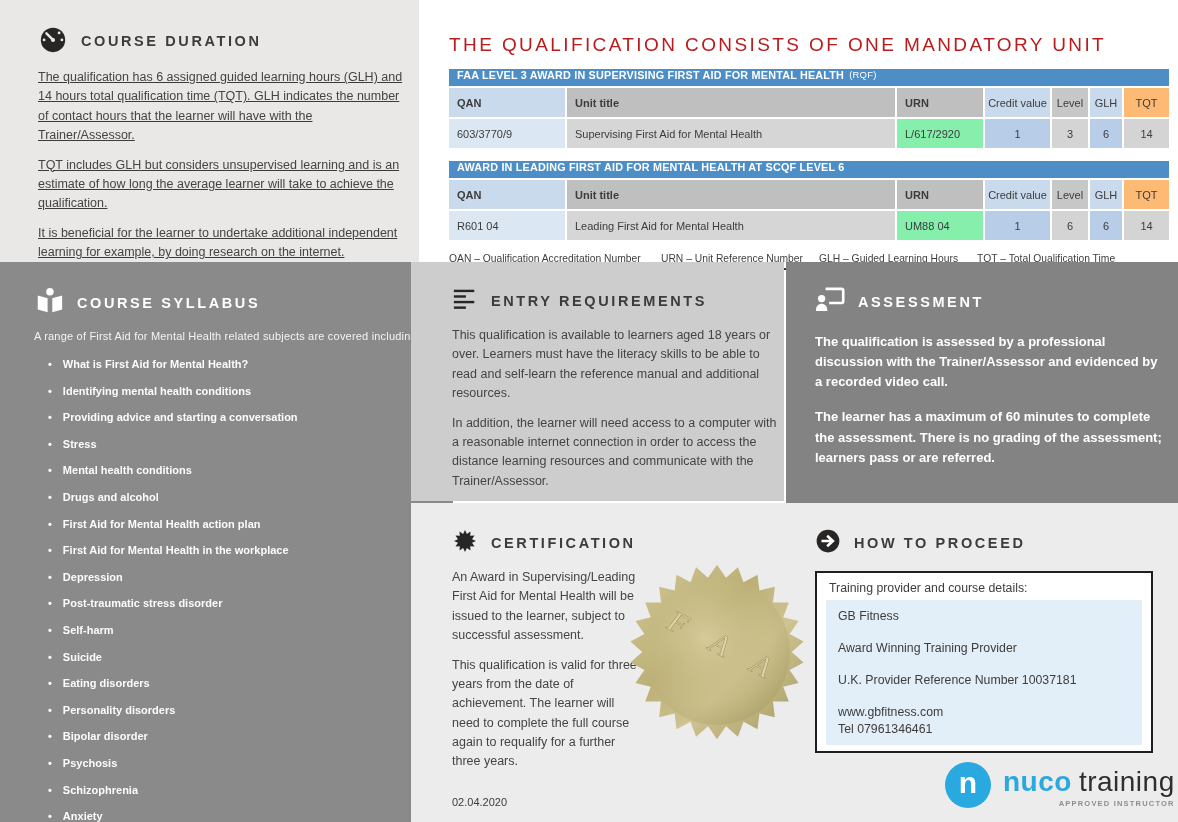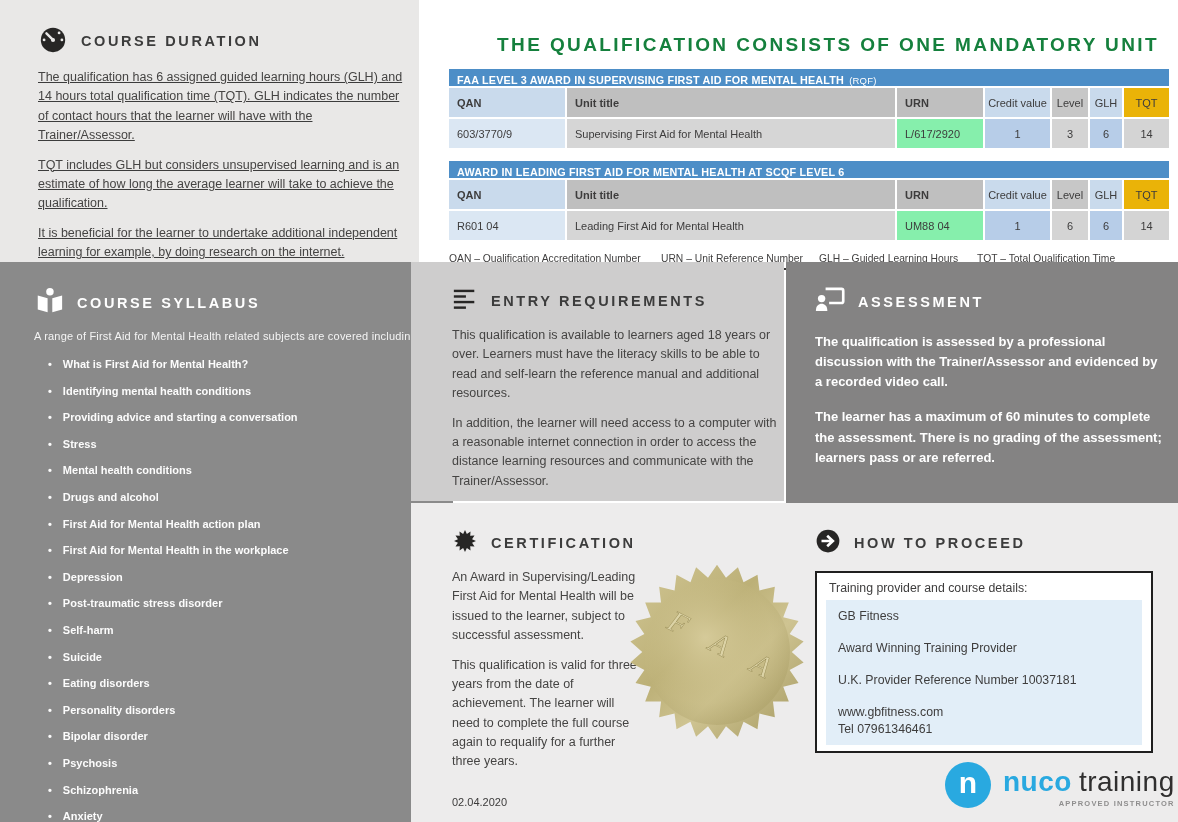--- a/index.html
+++ b/index.html
@@ -22,37 +22,37 @@
   .sec-head.on-dark .label { color:#ffffff; }
 
   .body-text p { font-size:12.5px; line-height:1.55; color:#454443; margin-top:10px; }
 
   
   .p-duration .inner { padding:24px 0 0 38px; }
   .p-duration .body-text { width:366px; margin-top:0;text-decoration:underline; }
 
   
   .quals { position:absolute; left:449px; top:34px; width:720px; }
-  .q-title { font-size:19px; letter-spacing:2.4px; color:#15803d; font-weight:700; white-space:nowrap;margin-left:48px; }
+  .q-title { font-size:19px; letter-spacing:2.4px; color:#b91c1c; font-weight:400; white-space:nowrap; }
   .tables { margin-top:13px; }
   .tbl { margin-bottom:13px; }
-  .tbl-title { height:17px; background:#4d8ec7; color:#fff; display:flex; align-items:flex-end;
+  .tbl-title { height:17px; background:#4d8ec7; color:#fff; display:flex; align-items:flex-start;
     padding:0 8px; font-size:10.8px; font-weight:700; letter-spacing:.2px; gap:5px; }
   .tbl-title .suffix { font-size:9.5px; font-weight:400; }
   .tbl-row { display:flex; margin-top:2px; }
   .cell { height:29px; font-size:11px; display:flex; align-items:center; color:#3d3c3c; margin-left:2px; }
   .cell:first-child { margin-left:0; }
   .c-qan{width:116px;} .c-unit{width:328px;} .c-urn{width:86px;}
   .c-credit{width:65px;justify-content:center;} .c-level{width:36px;justify-content:center;}
   .c-glh{width:32px;justify-content:center;} .c-tqt{width:45px;justify-content:center;}
   .c-qan,.c-unit,.c-urn { padding-left:8px; }
   .hdr .c-qan,.hdr .c-credit,.hdr .c-glh { background:#c9daec; }
   .hdr .c-unit,.hdr .c-urn { background:#bfbfbf; }
   .hdr .c-level { background:#c7c7c7; }
-  .hdr .c-tqt { background:#eab308; }
+  .hdr .c-tqt { background:#fdba74; }
   .hdr .c-qan,.hdr .c-unit,.hdr .c-urn { font-weight:700; }
   .dat .c-qan { background:#dbe7f3; }
   .dat .c-credit,.dat .c-glh { background:#b7cde8; }
   .dat .c-unit { background:#d6d6d6; }
   .dat .c-urn { background:#86efac; }
   .dat .c-level,.dat .c-tqt { background:#d4d4d4; }
   .footnotes { display:flex; margin-top:5px; width:716px; }
   .footnotes span { font-size:10.3px; color:#3f3e3e; }
   .fn-0{width:212px;} .fn-1{width:158px;} .fn-2{width:158px;}
   .q-rule { margin-top:4px; width:716px; height:2px; background:#3a3939; }

